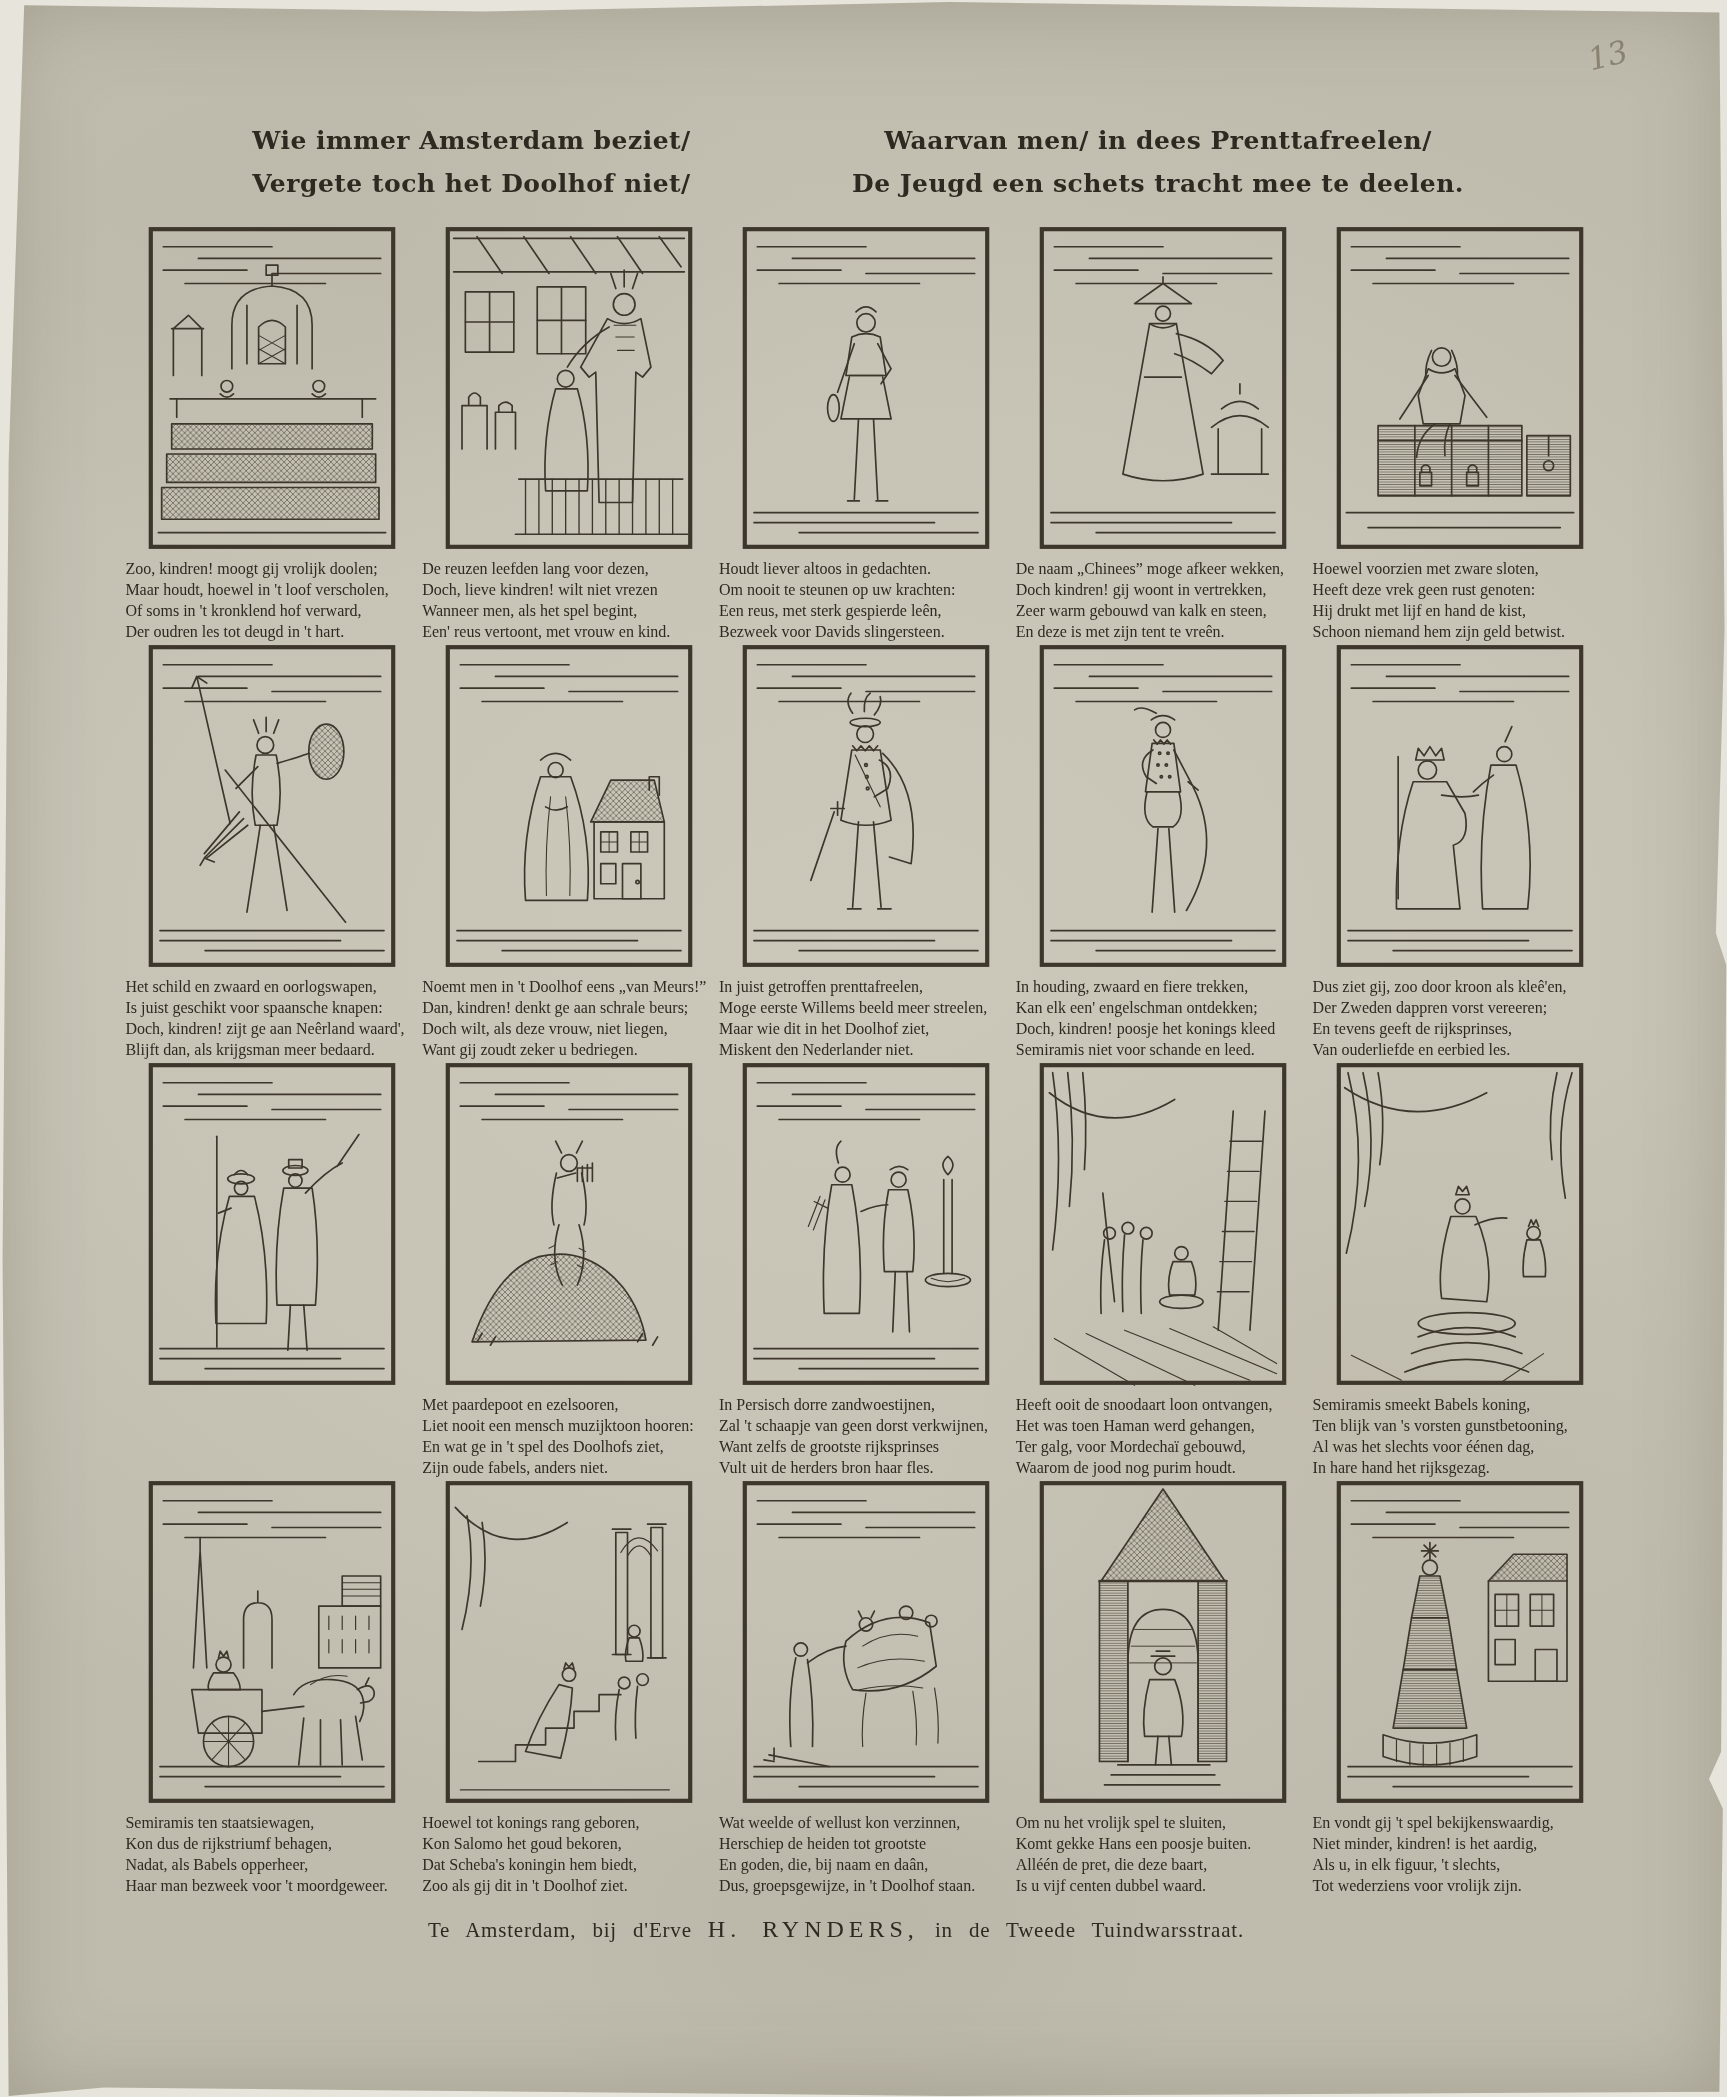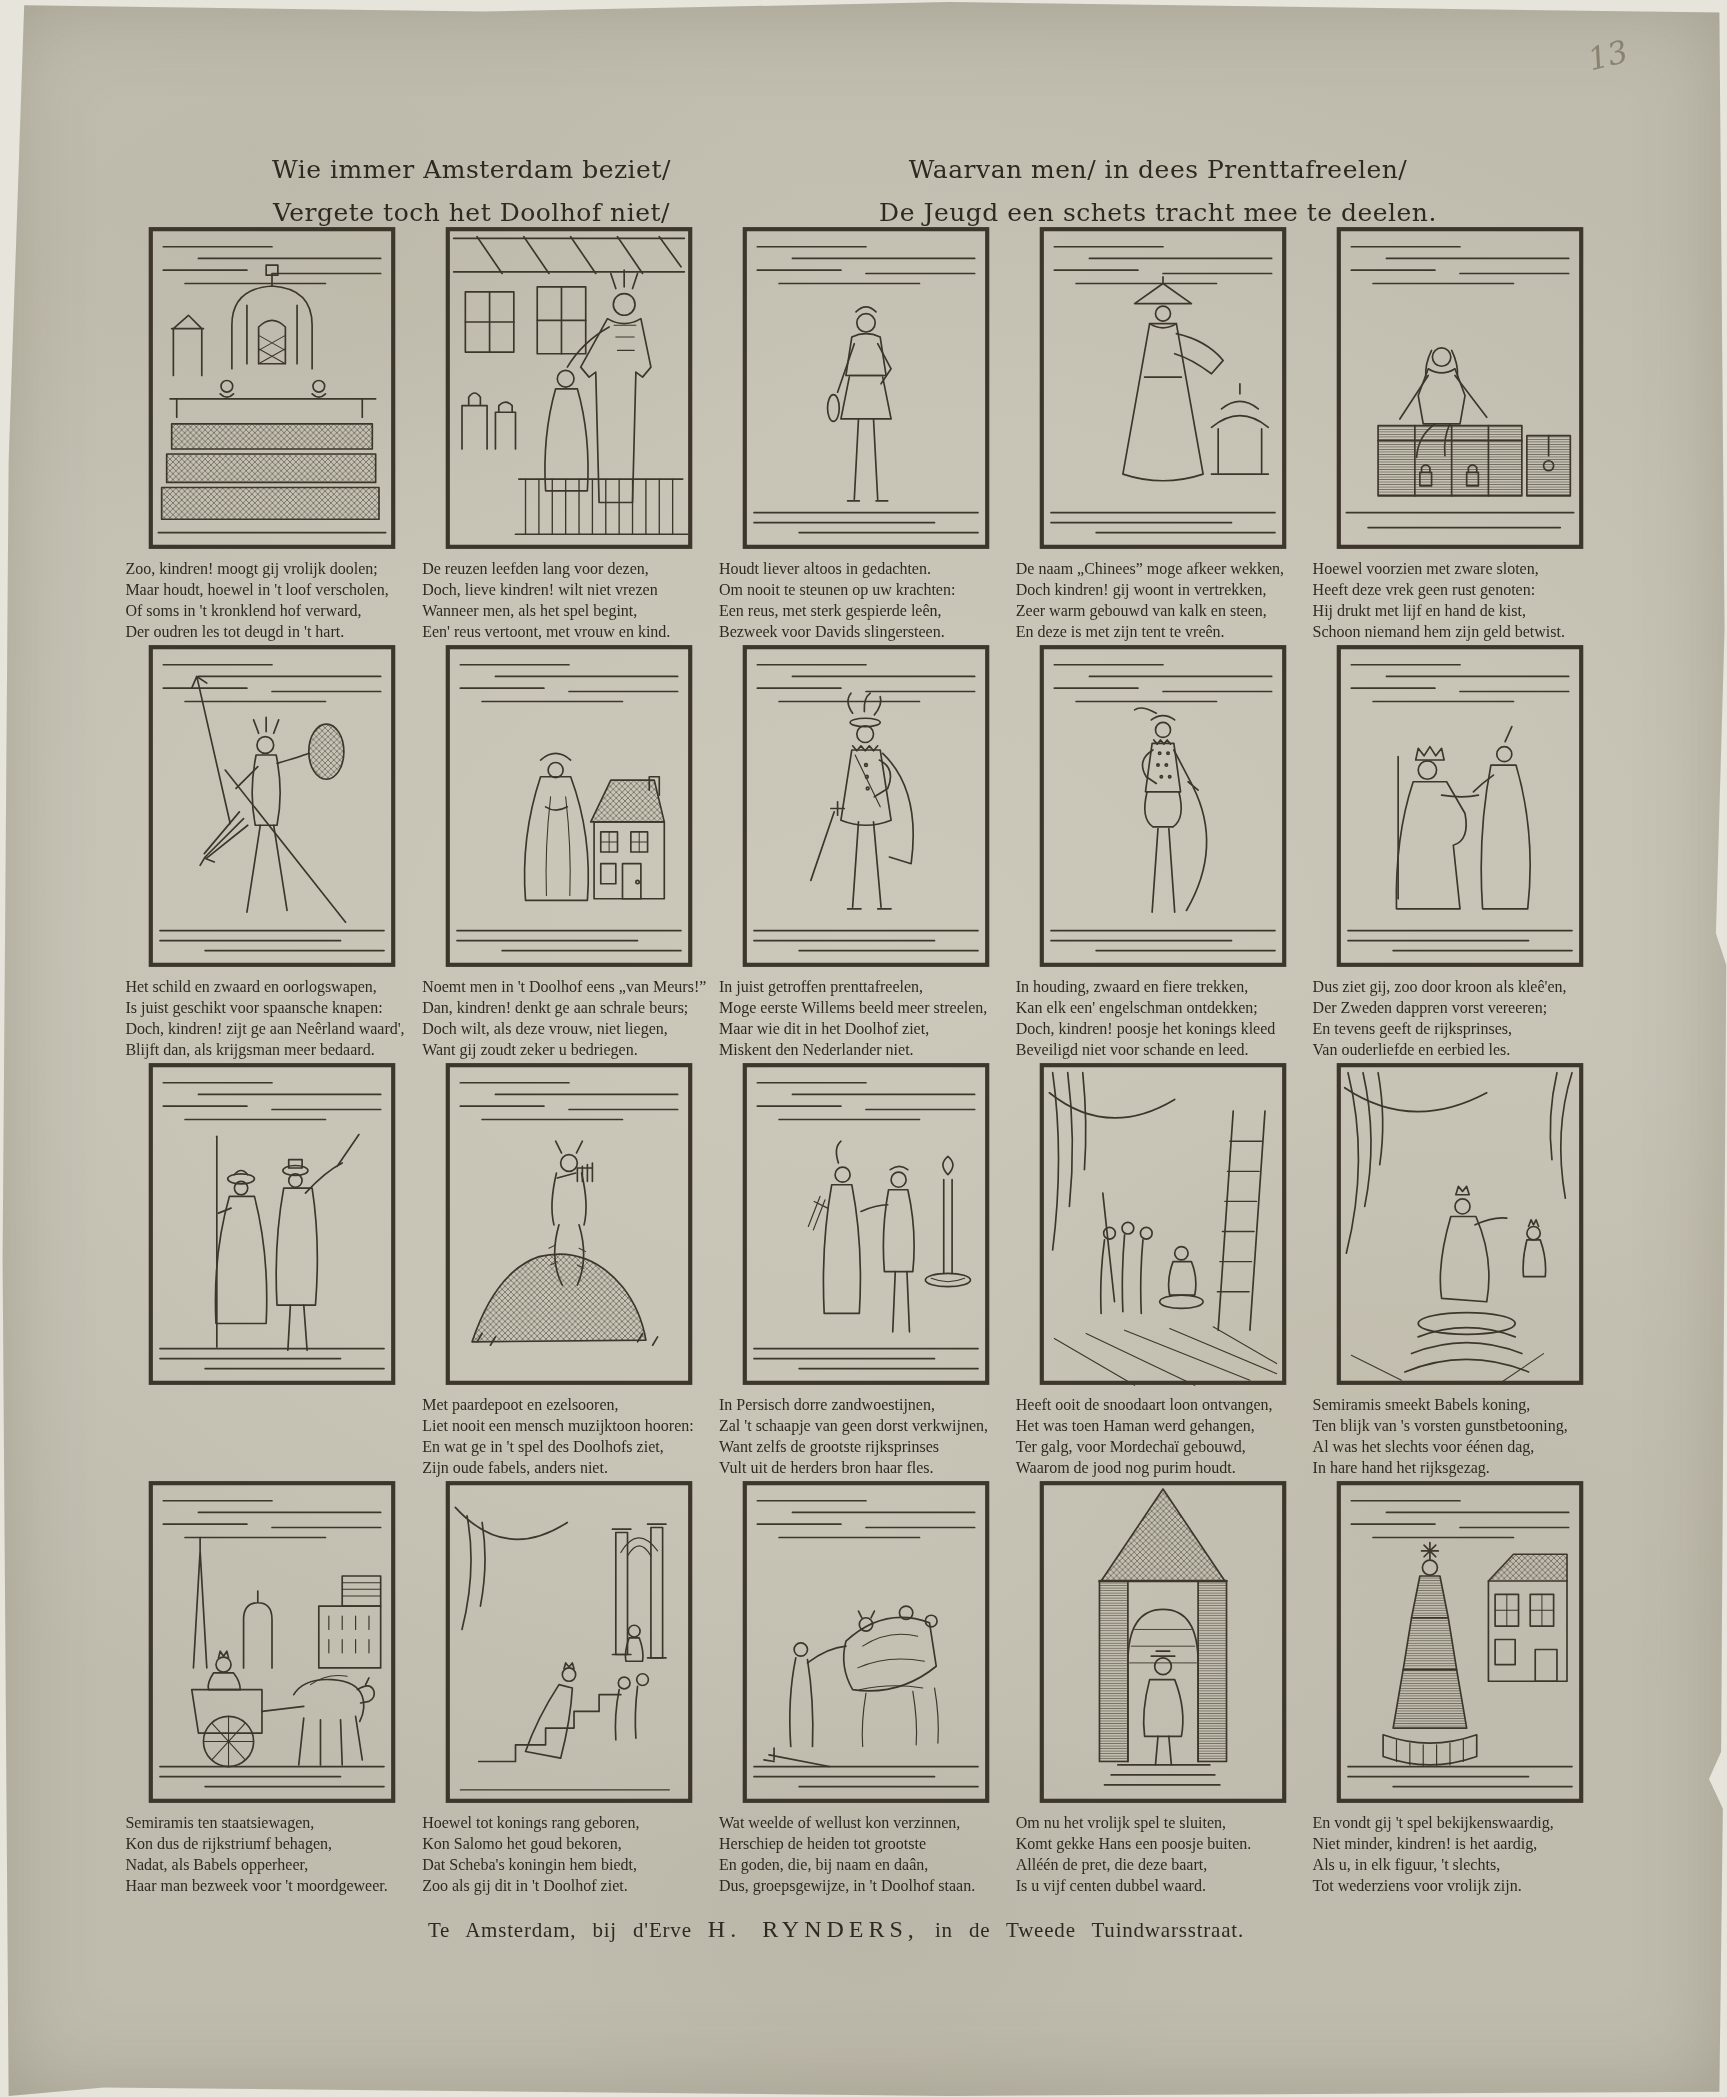--- a/index.html
+++ b/index.html
@@ -23,22 +23,22 @@
       radial-gradient(1259px 923px at 50% 45%, #cbc8ba 0%, #c7c4b6 60%, #bfbcae 100%);
     box-shadow: inset 0 0 92px rgba(92,82,60,.30);
     clip-path: polygon(1.4% 0.25%, 28% 0.55%, 55% 0.1%, 99.5% 0.6%, 99.8% 30%, 99.3% 44.5%, 99.9% 46%, 99.6% 83.5%, 98.9% 84.8%, 99.7% 86.2%, 99.5% 99.7%, 55% 99.9%, 6% 99.5%, 0.5% 99.9%, 0.15% 60%, 0.5% 22%);
   }
   .pgnum{
     position:absolute;left:1588px;top:37px;
     font-family:"DejaVu Serif", serif;font-style:italic;
     font-size:31px;color:#8a8271;transform:rotate(-14deg);
   }
   .title-block{
-    position:absolute;top:148px;text-align:center;
-    font-family:"DejaVu Serif", serif;font-weight:400;
+    position:absolute;top:119px;text-align:center;
+    font-family:"DejaVu Serif", serif;font-weight:700;
     color:var(--ink);font-size:25px;line-height:43px;letter-spacing:0.5px;
   }
   .tb-left{left:178px;width:587px;}
   .tb-right{left:846px;width:624px;}
   .grid{
     position:absolute;left:124px;top:225px;width:1484px;
     display:grid;grid-template-columns:repeat(5,1fr);grid-auto-rows:418px;
   }
   .cell{margin:0;display:flex;flex-direction:column;align-items:center;}
   .wc{width:252px;height:326px;color:var(--cut);flex:0 0 auto;}
@@ -338,21 +338,21 @@
           <path d="M163,128l22,42"></path>
           <path d="M186,172q36,72-8,148M180,166l12,10"></path>
           <use href="#groundg"></use>
         </g>
         <rect x="5" y="5" width="290" height="380" fill="none" stroke="currentColor" stroke-width="5"></rect>
       </svg>
       <figcaption class="verse">
         <div>In houding, zwaard en fiere trekken,</div>
         <div>Kan elk een' engelschman ontdekken;</div>
         <div>Doch, kindren! poosje het konings kleed</div>
-        <div>Beveiligd niet voor schande en leed.</div>
+        <div>Semiramis niet voor schande en leed.</div>
       </figcaption>
     </figure>
 
     <figure class="cell">
       <svg class="wc" viewBox="0 0 300 390" role="img" aria-label="swedish-king-and-princess-woodcut">
         <g fill="none" stroke="currentColor" stroke-width="2" stroke-linecap="round" stroke-linejoin="round">
           <use href="#skyg"></use>
           <path d="M97,140l3-14 7,9 7-11 7,11 7-9 3,14z"></path>
           <circle cx="111" cy="152" r="11"></circle>
           <path d="M76,136v170"></path>

